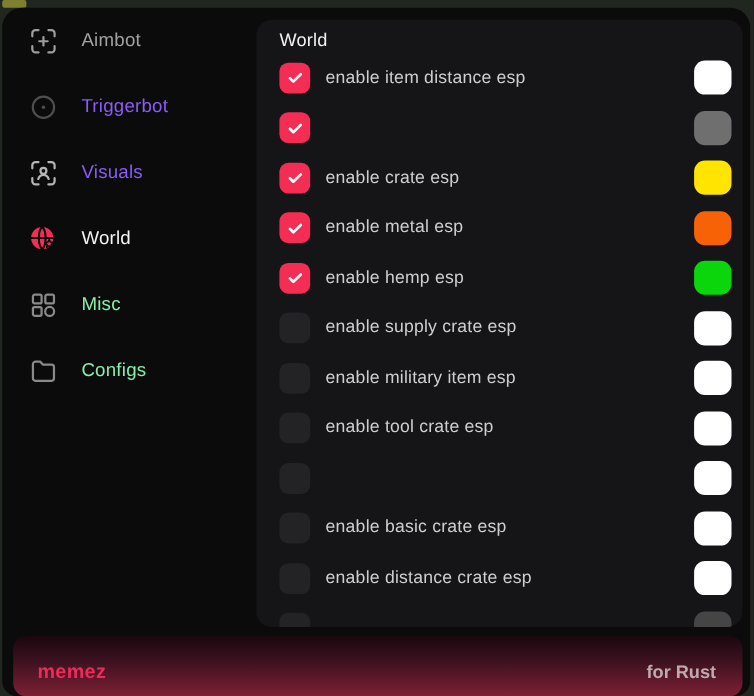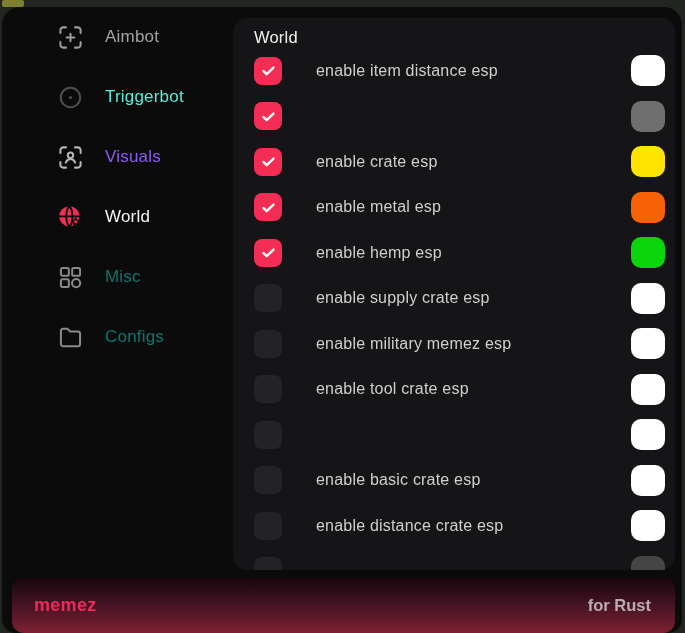--- a/index.html
+++ b/index.html
@@ -16,68 +16,67 @@
   .window {
     position:absolute; top:7px; left:2px; right:3px; bottom:0;
     background:#0b0b0c;
     border-radius:18px 18px 14px 14px;
     overflow:hidden;
   }
   
   .sidebar { position:absolute; top:0; left:0; width:226px; }
   .side-item {
     height:60px; display:flex; align-items:center;
-    padding-left:24px; cursor:pointer;margin-left:31px;
+    padding-left:24px; cursor:pointer;
   }
   .side-item .icon { width:27px; height:27px; flex:0 0 27px; display:flex; align-items:center; justify-content:center; }
   .side-item .icon svg { width:27px; height:27px; stroke:#9d9d9d; fill:none; stroke-width:1.8; stroke-linecap:round; stroke-linejoin:round; }
   .side-item .lbl { margin-left:21px; font-size:17px; color:#a2a2a2; letter-spacing:.2px; }
   .side-item.is-dim .icon svg { stroke:#4e4e4e; }
-  .side-item.is-dim .lbl { color:#5eead4; }
+  .side-item.is-dim .lbl { color:#8b5cf6; }
   .side-item.is-bright .lbl { color:#8b5cf6; }
   .side-item.is-bright .icon svg { stroke:#b5b5b5; }
   .side-item.is-active .lbl { color:#f4f4f4; font-weight:500; }
-  .side-item.is-muted .lbl { color:#0f766e; }
+  .side-item.is-muted .lbl { color:#86efac; }
   .side-item.is-muted .icon svg { stroke:#8a8a8a; }
   
   .panel {
     position:absolute; left:231px; top:11px; width:442px; height:552px;
     background:#151517; border-radius:14px; overflow:hidden;
   }
   .panel-title {
     margin:9px 0 0 21px; font-size:16.5px; font-weight:500; color:#f2f2f2;
     line-height:21px; letter-spacing:.2px;
   }
   .rows { margin-top:0; }
   .row {
     height:45.5px; display:flex; align-items:center;
     padding:0 10px 0 21px;
-    gap:20px;
   }
   .cb {
     width:28px; height:28px; flex:0 0 28px; border-radius:8px;
     background:#232326; display:flex; align-items:center; justify-content:center;
     cursor:pointer;
   }
   .cb svg { width:17px; height:17px; display:none; }
   .cb svg path { stroke:#ffffff; stroke-width:3.4; fill:none; stroke-linecap:round; stroke-linejoin:round; }
   .cb.checked { background:#f42d55; }
   .cb.checked svg { display:block; }
   .row-label { margin-left:14px; font-size:16px; color:#cfcfcf; letter-spacing:.2px; }
   .swatch {
     margin-left:auto; width:34px; height:31px; border-radius:10px;
     background:#fff; cursor:pointer;
   }
   
   .footer {
     position:absolute; left:10px; right:7px; bottom:0; height:55px;
     border-radius:12px;
     background:linear-gradient(180deg,#1a070d 0%,#3d1220 42%,#7e2034 100%);
-    display:flex; align-items:center; justify-content:space-between;
-    padding:0 24px 0 22px;
+    display:flex; align-items:flex-end; justify-content:space-between;
+    padding:0 24px 12px 22px;
   }
   .brand { color:#ee2a5a; font-size:18px; font-weight:700; letter-spacing:.3px; }
   .tagline { color:#c9bcc0; font-size:16.5px; font-weight:700; opacity:.9; }
 </style>
 </head>
 <body>
 
 <div class="bg-artifact"></div>
 
 <div class="window">
@@ -212,21 +211,21 @@
       
     </span>
     <span class="row-label">enable supply crate esp</span>
     <span class="swatch" style="background: rgb(255, 255, 255);"></span>
   </div>
 
   <div class="row">
     <span class="cb">
       
     </span>
-    <span class="row-label">enable military memez esp</span>
+    <span class="row-label">enable military item esp</span>
     <span class="swatch" style="background: rgb(255, 255, 255);"></span>
   </div>
 
   <div class="row">
     <span class="cb">
       
     </span>
     <span class="row-label">enable tool crate esp</span>
     <span class="swatch" style="background: rgb(255, 255, 255);"></span>
   </div>

